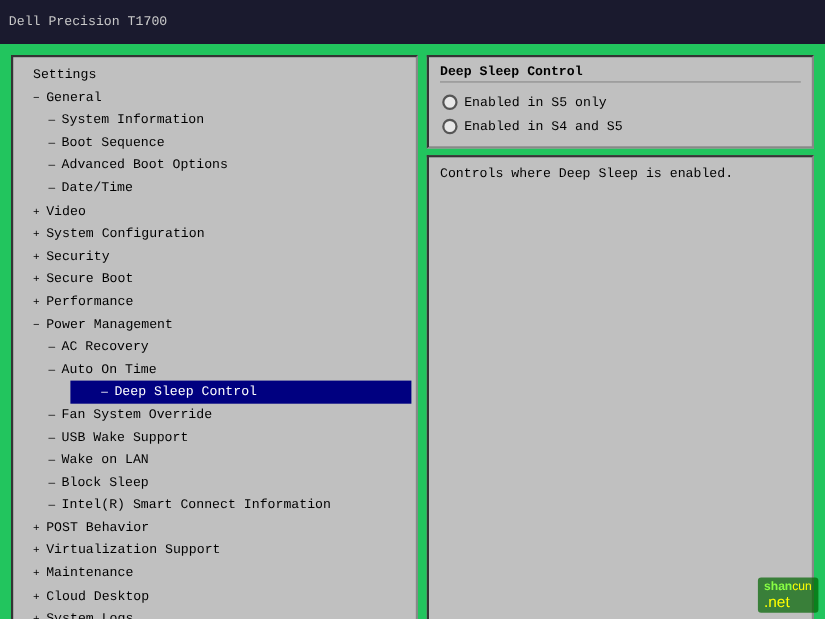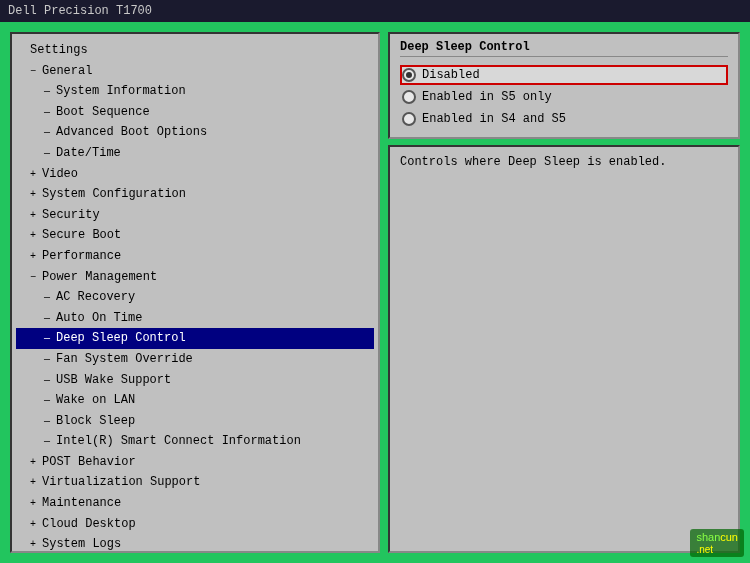--- a/index.html
+++ b/index.html
@@ -11,21 +11,21 @@
       overflow: hidden;
       position: relative;
     }
 
     
     .title-bar {
       background: #1a1a2e;
       color: #c8c8c8;
       font-size: 12px;
       padding: 3px 8px;
-      height: 22px;
+      height: 40px;
       display: flex;
       align-items: center;
     }
 
     
     .bios-area {
       display: flex;
       background: #22c55e;
       width: 100%;
       height: calc(563px - 22px);
@@ -47,20 +47,21 @@
     .nav-item {
       padding: 1px 2px;
       cursor: pointer;
       white-space: nowrap;
       line-height: 1.55;
     }
 
     .nav-item.selected {
       background: #000080;
       color: #fff;
+      margin-left: 48px;
     }
 
     .nav-item.level0 { padding-left: 2px; }
     .nav-item.level1 { padding-left: 14px; }
     .nav-item.level2 { padding-left: 28px; }
 
     .expand-icon {
       display: inline-block;
       width: 10px;
       margin-right: 2px;
@@ -146,21 +147,21 @@
       background: rgba(0,100,0,0.7);
       color: #ffff00;
       font-size: 11px;
       padding: 2px 6px;
       border-radius: 3px;
       font-family: Arial, sans-serif;
     }
 
     .watermark .logo {
       color: #88ff44;
-      font-weight: normal;
+      font-weight: bold;
     }
   </style>
 </head>
 <body>
 
 <div class="title-bar">
   <span>Dell Precision T1700</span>
 </div>
 
 <div class="bios-area">
@@ -194,38 +195,34 @@
         <div class="nav-item level1"><span class="expand-icon">+</span><span>Cloud Desktop</span></div>
         <div class="nav-item level1"><span class="expand-icon">+</span><span>System Logs</span></div>
       </div>
   </div>
 
   <div class="right-panel">
 
     <div class="control-box">
       <div class="control-box-title">Deep Sleep Control</div>
       <div id="radio-options-container">
-          <div class="radio-option selected-option">
-            <div class="radio-circle filled"></div>
-            <span>Disabled</span>
-          </div>
           <div class="radio-option">
             <div class="radio-circle"></div>
             <span>Enabled in S5 only</span>
           </div>
           <div class="radio-option">
             <div class="radio-circle"></div>
             <span>Enabled in S4 and S5</span>
           </div>
         </div>
     </div>
 
     <div class="desc-box">
       <span>Controls where Deep Sleep is enabled.</span>
     </div>
 
   </div>
 </div>
 
 <div class="watermark">
   <span class="logo">shan</span><span>cun</span>
-  <br><span style="font-size:10px;">.net</span>
+  <br><span style="font-size:14px;">.net</span>
 </div>
 
 </body></html>

